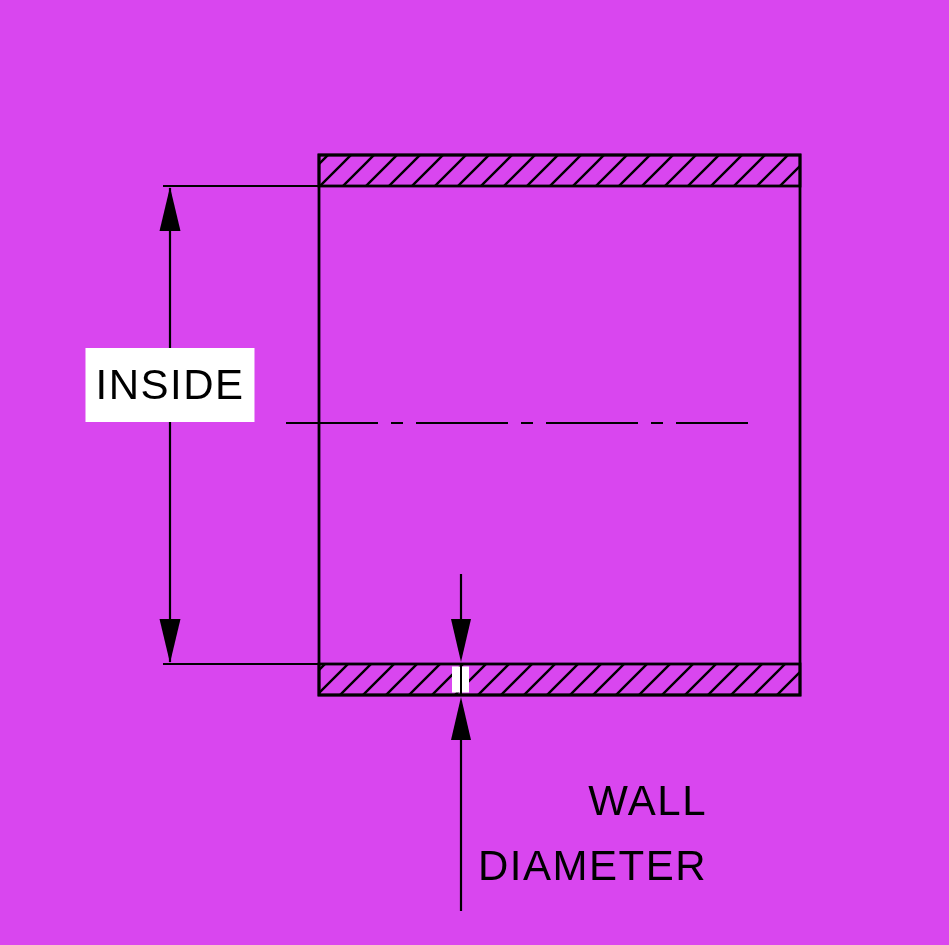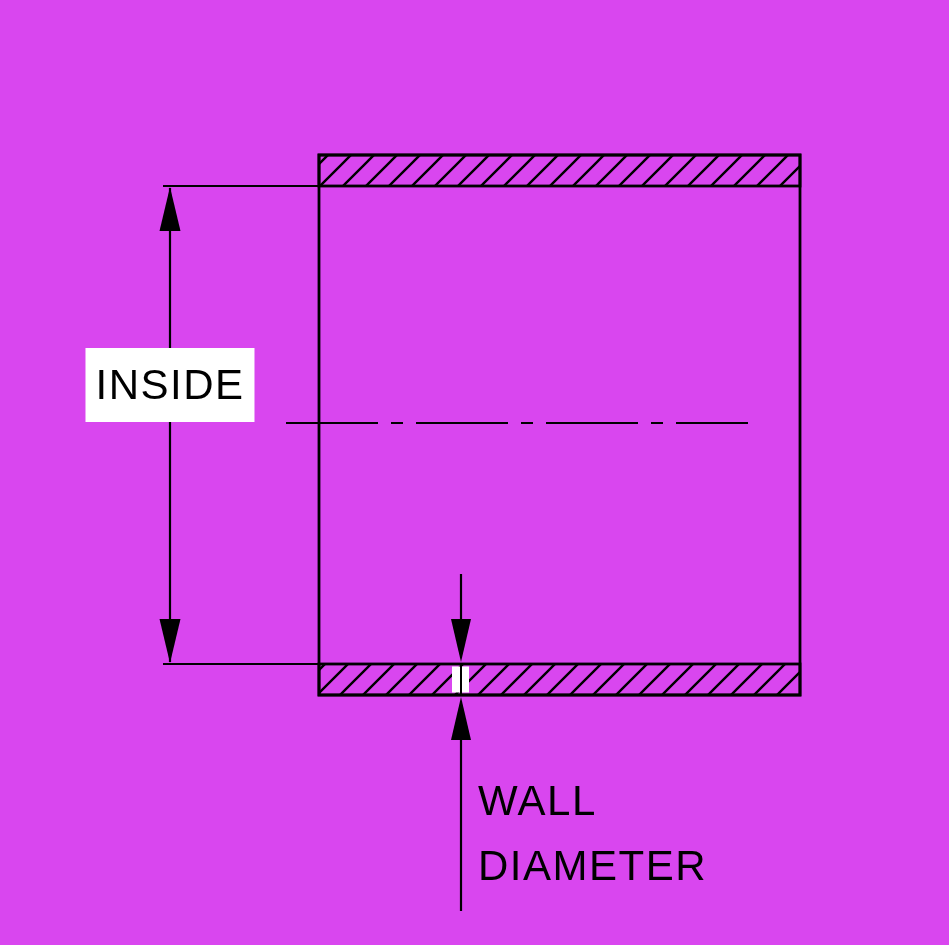--- a/index.html
+++ b/index.html
@@ -36,21 +36,21 @@
     top: 348px;
     transform: translateX(-50%);
     background: #ffffff;
     padding: 8px 10px;
     text-align: center;
     line-height: 58px;
   }
   .wt-label {
     left: 478px;
     top: 768px;
-    text-align: left;
+    text-align: right;
     line-height: 65px;
   }
 </style>
 </head>
 <body>
 
 <div class="stage">
 
   <svg class="drawing-svg" width="949" height="945" viewBox="0 0 949 945">
     <defs>

